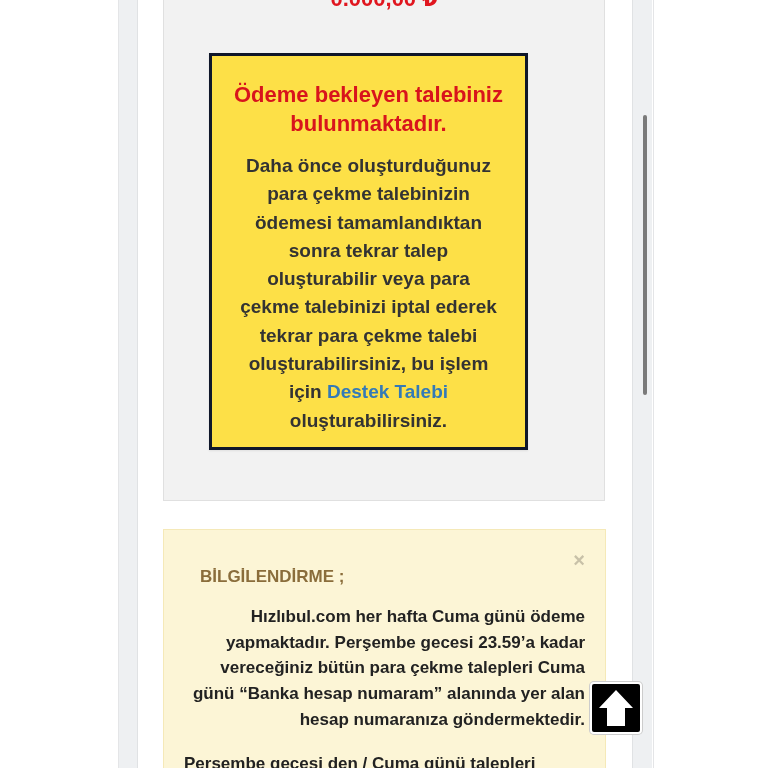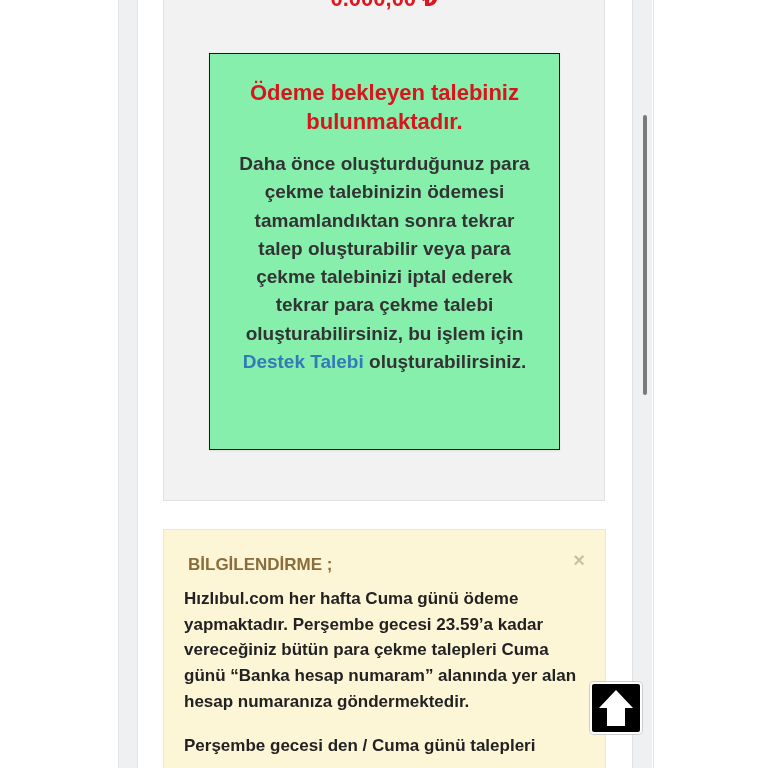--- a/index.html
+++ b/index.html
@@ -27,46 +27,46 @@
   }
   .gray-card {
     position:absolute; left:163px; top:-10px; width:442px; height:511px;
     background:#f2f2f2; border:1px solid #e0e0e0; box-sizing:border-box;
   }
   .amount {
     position:absolute; left:163px; top:-12px; width:442px; text-align:center;
     color:#e0161f; font-weight:bold; font-size:22px; line-height:22px;
   }
   .msg-box {
-    position:absolute; left:209px; top:53px; width:351px; height:397px;
-    background:#86efac; border:1px solid #0f172a; box-sizing:border-box;
+    position:absolute; left:209px; top:53px; width:319px; height:397px;
+    background:#fde047; border:3px solid #0f172a; box-sizing:border-box;
     box-shadow:0 1px 2px rgba(0,0,0,0.08);
     text-align:center; padding:24px 18px 0 18px;
   }
   .msg-title {
     color:#d8141c; font-weight:bold; font-size:22px; line-height:29px; margin:0 0 14px 0;
   }
   .msg-body {
     color:#333333; font-weight:bold; font-size:19px; line-height:28.3px; margin:8px;
   }
   .msg-link { color:#337ab7; text-decoration:none; }
   .info-box {
     position:absolute; left:163px; top:529px; width:443px; height:260px;
     background:#fcf5d6; border:1px solid #f5e9b8; box-sizing:border-box;
     padding:20px 20px 0 20px;
   }
   .info-title {
-    color:#8a6d3b; font-weight:bold; font-size:17px; line-height:22px; margin:4px;
+    color:#8a6d3b; font-weight:bold; font-size:17px; line-height:22px; margin:16px;
   }
   .info-close {
     position:absolute; right:20px; top:20px; color:#c8c1a8; font-size:20px; line-height:20px;
     font-weight:bold; cursor:pointer;
   }
   .info-body {
-    color:#222222; font-weight:bold; font-size:17px; line-height:25.7px; text-align:left;
+    color:#222222; font-weight:bold; font-size:17px; line-height:25.7px; text-align:right;
     margin:10px 0 0 0;
   }
   .info-body2 {
     color:#222222; font-weight:bold; font-size:17px; line-height:25.7px; 
     margin:18px 0 0 0;
   }
   .to-top {
     position:absolute; left:590px; top:682px; width:52px; height:52px;
     background:#000000; border:2px solid #ffffff; box-sizing:border-box; border-radius:4px;
     box-shadow:0 0 0 1px #cccccc;

